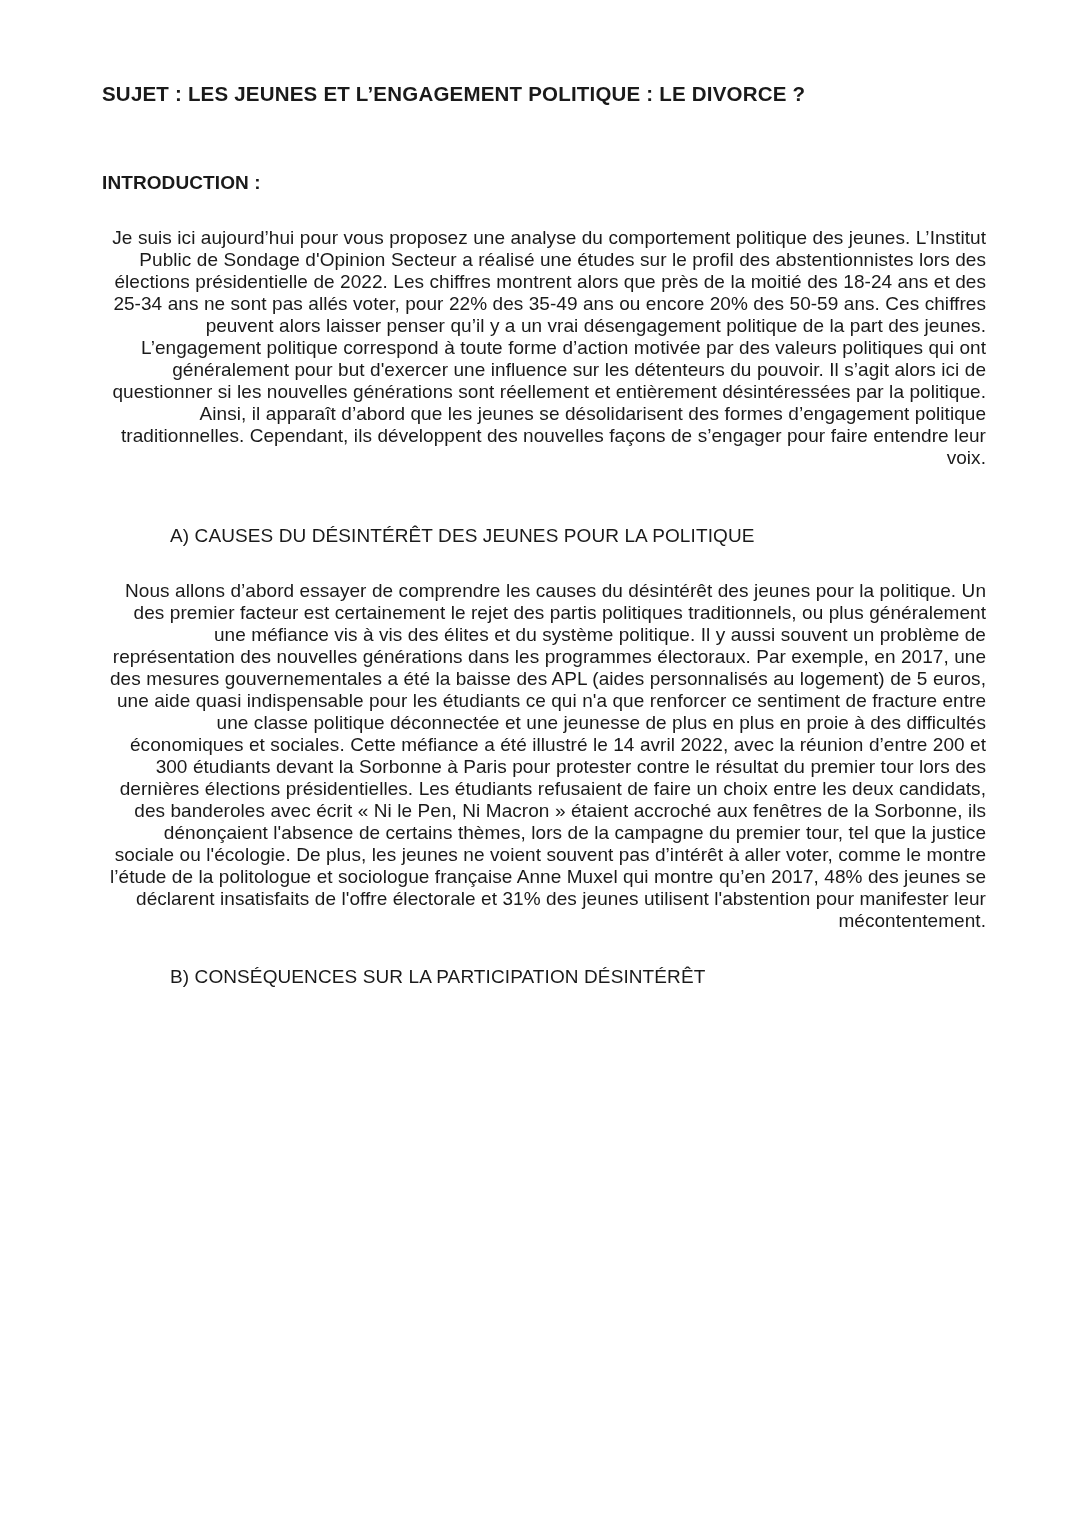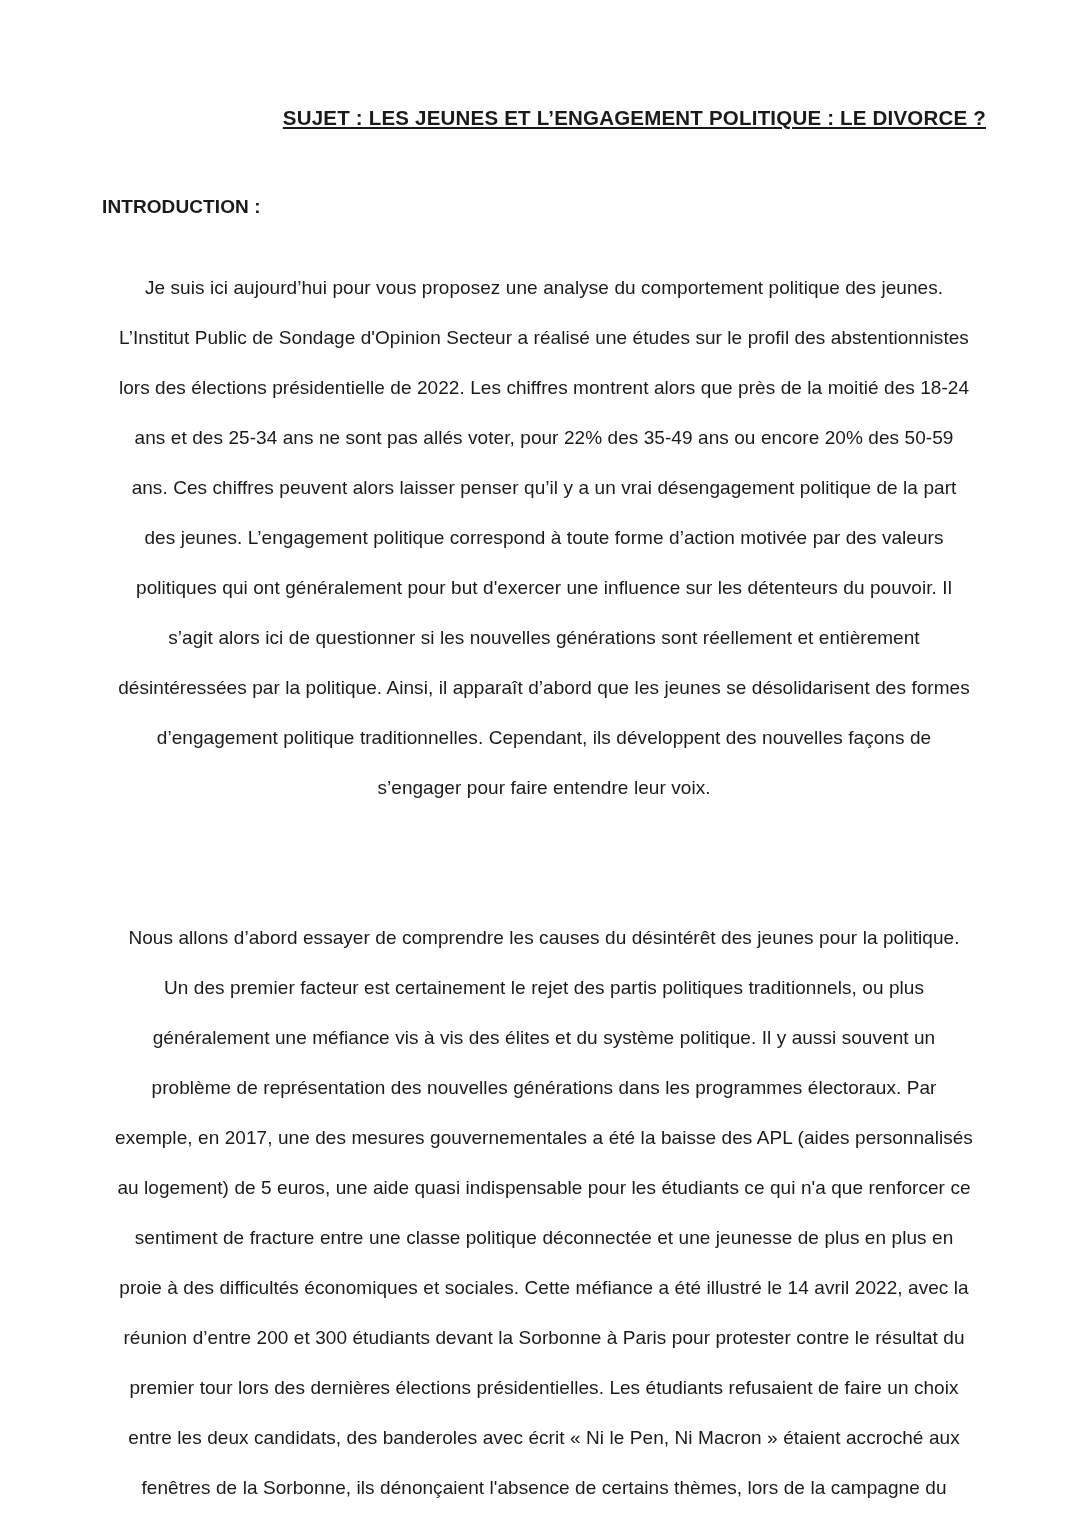--- a/index.html
+++ b/index.html
@@ -27,27 +27,26 @@
     position: absolute;
     left: 102px;
     top: 0;
     width: 884px;
   }
 
   
   .doc-title {
     font-size: 20.5px;
     font-weight: bold;
-    text-align: right;
+    text-align: left;
     letter-spacing: 0.2px;
     margin: 0;
-    padding-top: 104px;
+    padding-top: 80px;
     line-height: 1.35;
     white-space: nowrap;
-    text-decoration: underline;
   }
 
   
   .label {
     font-size: 19px;
     font-weight: bold;
     line-height: 35px;
     margin: 0;
     letter-spacing: 0.1px;
   }
@@ -59,23 +58,23 @@
     line-height: 35px;
     margin: 0;
     padding-left: 68px;
     letter-spacing: 0.1px;
   }
 
   
   .para {
     font-size: 19px;
     font-weight: normal;
-    line-height: 50px;
-    margin: 12px;
-    text-align: center;
+    line-height: 22px;
+    margin: 0;
+    text-align: right;
     letter-spacing: 0.05px;
     word-spacing: 0.1px;
   }
 
   
   .gap-intro   { height: 57px; }
   .gap-body    { height: 27px; }
   .gap-sec     { height: 27px; }
   .gap-sub     { height: 22px; }
   .gap-para    { height: 27px; }
@@ -95,20 +94,21 @@
 
     <div class="gap-body"></div>
 
     <p class="para">Je suis ici aujourd’hui pour vous proposez une analyse du comportement politique des jeunes. L’Institut Public de Sondage d'Opinion Secteur a réalisé une études sur le profil des abstentionnistes lors des élections présidentielle de 2022. Les chiffres montrent alors que près de la moitié des 18-24 ans et des 25-34 ans ne sont pas allés voter, pour 22% des 35-49 ans ou encore 20% des 50-59 ans. Ces chiffres peuvent alors laisser penser qu’il y a un vrai désengagement politique de la part des jeunes. L’engagement politique correspond à toute forme d’action motivée par des valeurs politiques qui ont généralement pour but d'exercer une influence sur les détenteurs du pouvoir. Il s’agit alors ici de questionner si les nouvelles générations sont réellement et entièrement désintéressées par la politique. Ainsi, il apparaît d’abord que les jeunes se désolidarisent des formes d’engagement politique traditionnelles. Cependant, ils développent des nouvelles façons de s’engager pour faire entendre leur voix.</p>
 
     <div class="gap-sec"></div>
 
 
     <div class="gap-sub"></div>
 
+    <p class="subheading">A) CAUSES DU DÉSINTÉRÊT DES JEUNES POUR LA POLITIQUE</p>
 
     <div class="gap-para"></div>
 
     <p class="para">Nous allons d’abord essayer de comprendre les causes du désintérêt des jeunes pour la politique. Un des premier facteur est certainement le rejet des partis politiques traditionnels, ou plus généralement une méfiance vis à vis des élites et du système politique. Il y aussi souvent un problème de représentation des nouvelles générations dans les programmes électoraux. Par exemple, en 2017, une des mesures gouvernementales a été la baisse des APL (aides personnalisés au logement) de 5 euros, une aide quasi indispensable pour les étudiants ce qui n'a que renforcer ce sentiment de fracture entre une classe politique déconnectée et une jeunesse de plus en plus en proie à des difficultés économiques et sociales. Cette méfiance a été illustré le 14 avril 2022, avec la réunion d’entre 200 et 300 étudiants devant la Sorbonne à Paris pour protester contre le résultat du premier tour lors des dernières élections présidentielles. Les étudiants refusaient de faire un choix entre les deux candidats, des banderoles avec écrit « Ni le Pen, Ni Macron » étaient accroché aux fenêtres de la Sorbonne, ils dénonçaient l'absence de certains thèmes, lors de la campagne du premier tour, tel que la justice sociale ou l'écologie. De plus, les jeunes ne voient souvent pas d’intérêt à aller voter, comme le montre l’étude de la politologue et sociologue française Anne Muxel qui montre qu’en 2017, 48% des jeunes se déclarent insatisfaits de l'offre électorale et 31% des jeunes utilisent l'abstention pour manifester leur mécontentement.</p>
 
     <div class="gap-final"></div>
 
     <p class="subheading">B) CONSÉQUENCES SUR LA PARTICIPATION DÉSINTÉRÊT</p>
 
   </div>

